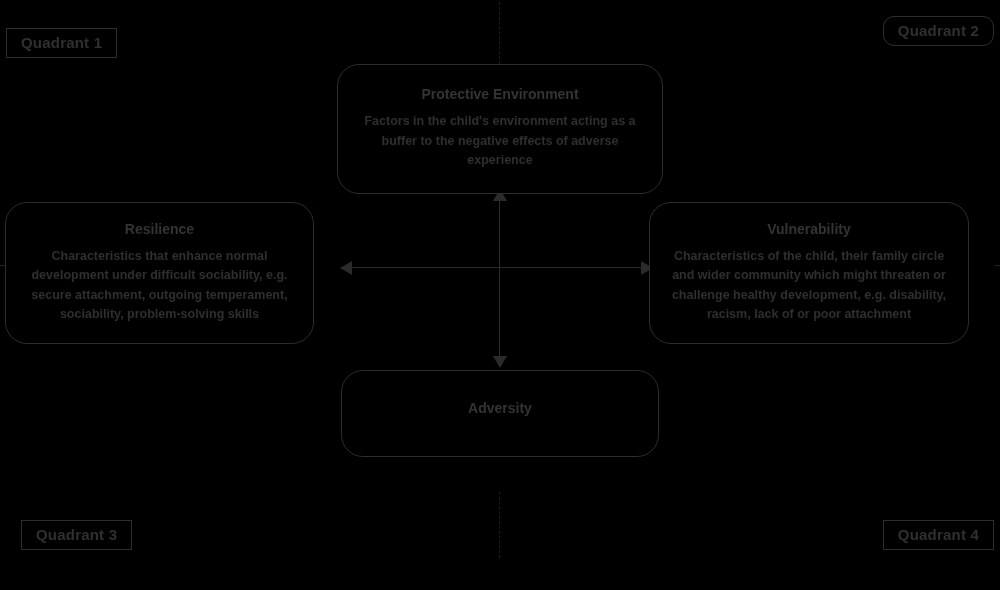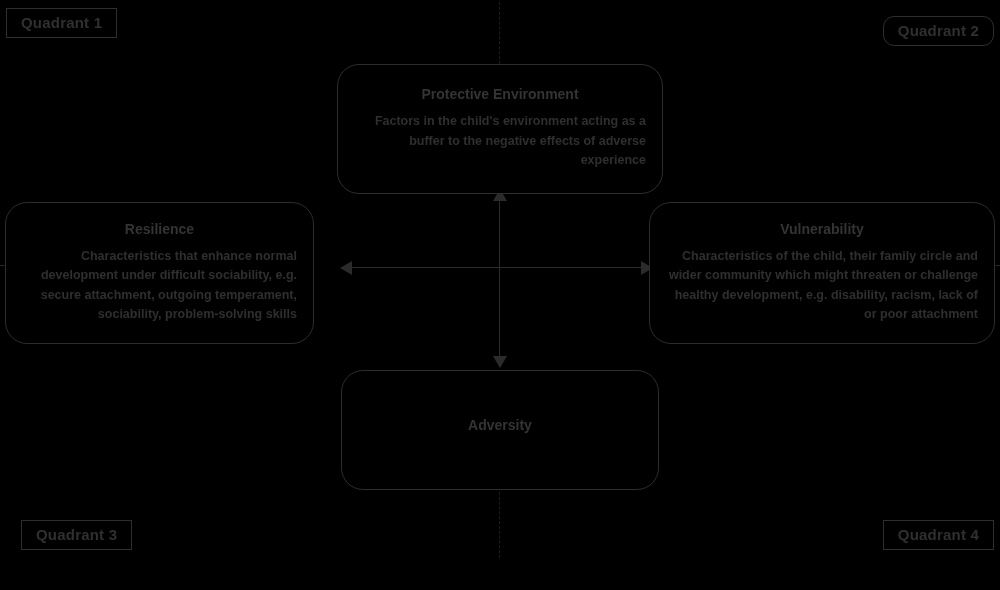--- a/index.html
+++ b/index.html
@@ -22,21 +22,21 @@
     border: 1px solid #2e2e2e;
     color: #303030;
     font-size: 15px;
     font-weight: bold;
     letter-spacing: 0.2px;
     padding: 6px 14px 7px 14px;
     background: #000000;
     white-space: nowrap;
     line-height: 1;
   }
-  #q1 { left: 6px;  top: 8px; }
+  #q1 { left: 6px;  top: 28px; }
   #q2 { right: 6px; top: 16px; border-radius: 11px; }
   #q3 { left: 21px;  bottom: 40px; }
   #q4 { right: 6px; bottom: 40px; }
 
   
   .concept-box {
     position: absolute;
     border: 1px solid #2d2d2d;
     border-radius: 22px;
     background: #000000;
@@ -52,28 +52,28 @@
     font-size: 14px;
     font-weight: bold;
     text-align: center;
     margin-bottom: 11px;
     line-height: 1;
   }
   .concept-desc {
     color: #2f2f2f;
     font-size: 12.5px;
     font-weight: bold;
-    text-align: right;
+    text-align: center;
     line-height: 1.55;
   }
 
   #box-protective   { left: 337px; top: 64px;  width: 326px; height: 130px; }
   #box-resilience   { left: 5px;   top: 202px; width: 309px; height: 142px; }
-  #box-vulnerability{ left: 649px; top: 202px; width: 346px; height: 142px; }
-  #box-adversity    { left: 341px; top: 370px; width: 318px; height: 120px; }
+  #box-vulnerability{ left: 649px; top: 202px; width: 320px; height: 142px; }
+  #box-adversity    { left: 341px; top: 370px; width: 318px; height: 87px; }
 
   
   .axis-line {
     position: absolute;
     background: #2b2b2b;
   }
   #axis-vertical-line {
     left: 499px;
     top: 196px;
     width: 1px;

